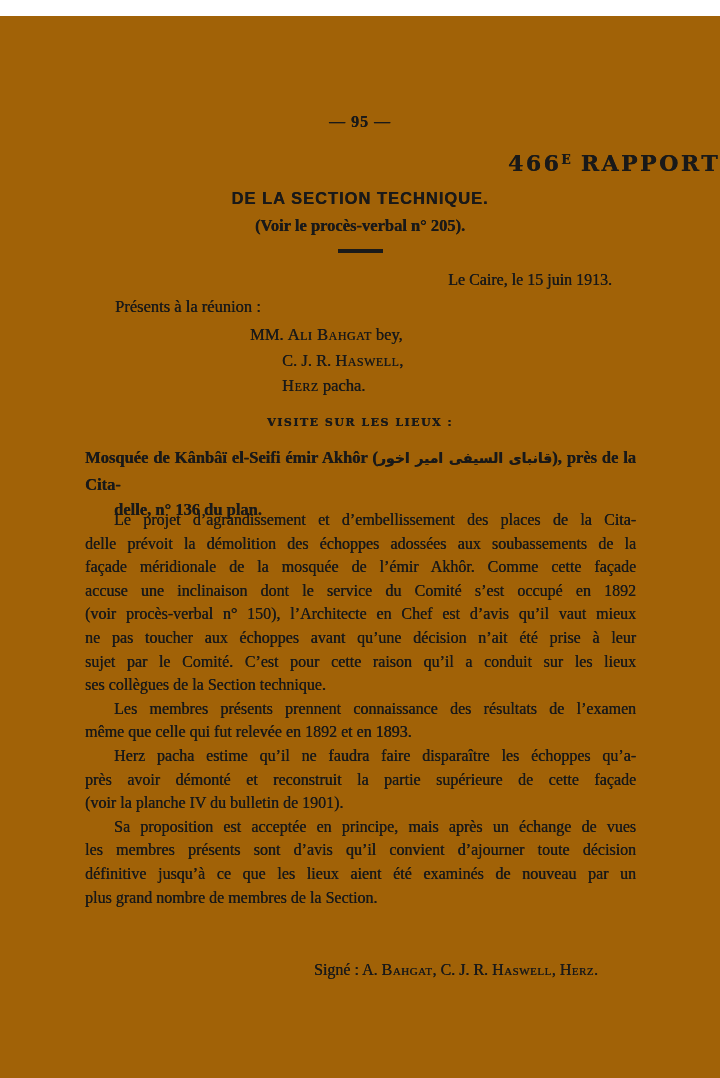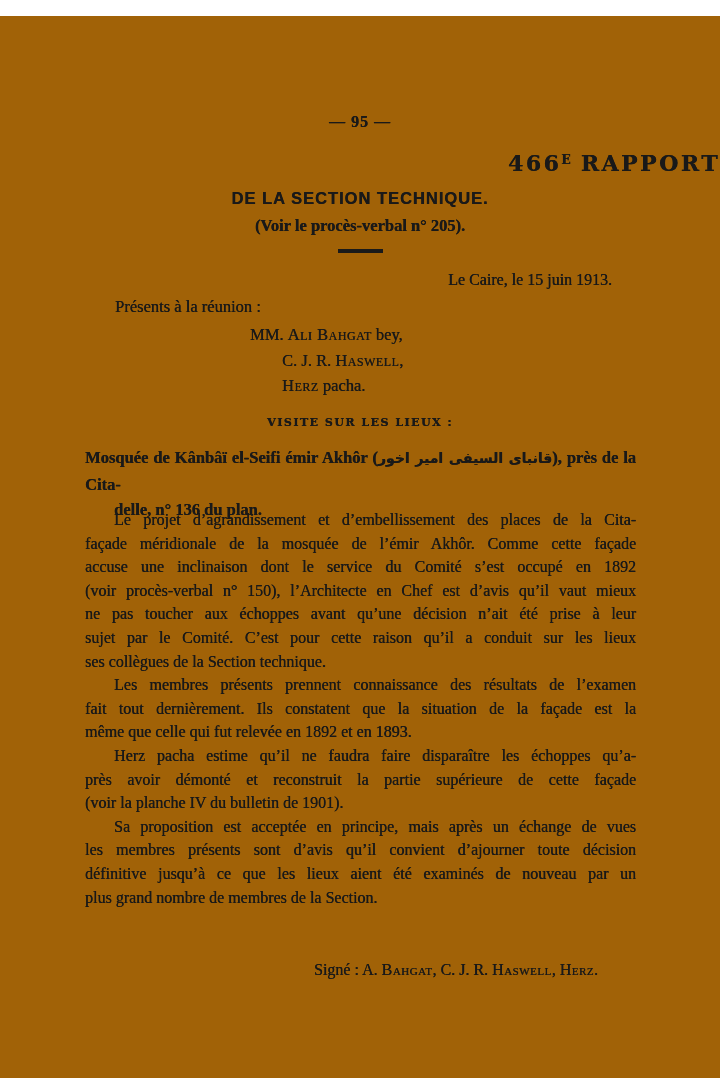--- a/index.html
+++ b/index.html
@@ -64,30 +64,30 @@
   <div class="abs center visite">VISITE SUR LES LIEUX :</div>
 
   <div class="abs subject">
     <div class="l1"><span>Mosquée de Kânbâï el-Seifi émir Akhôr (</span><span class="arabic" dir="rtl">قانباى السيفى امير اخور</span><span>), près de la Cita-</span></div>
     <div class="l2">delle, n° 136 du plan.</div>
   </div>
 
   <div class="abs bodytext">
     <div>
         <div class="tline find">Le projet d’agrandissement et d’embellissement des places de la Cita-</div>
+        <div class="tline">delle prévoit la démolition des échoppes adossées aux soubassements de la</div>
         <div class="tline">façade méridionale de la mosquée de l’émir Akhôr. Comme cette façade</div>
         <div class="tline">accuse une inclinaison dont le service du Comité s’est occupé en 1892</div>
         <div class="tline">(voir procès-verbal n° 150), l’Architecte en Chef est d’avis qu’il vaut mieux</div>
         <div class="tline">ne pas toucher aux échoppes avant qu’une décision n’ait été prise à leur</div>
         <div class="tline">sujet par le Comité. C’est pour cette raison qu’il a conduit sur les lieux</div>
         <div class="tline last">ses collègues de la Section technique.</div>
       </div>
     <div>
         <div class="tline find">Les membres présents prennent connaissance des résultats de l’examen</div>
-        <div class="tline">fait tout dernièrement. Ils constatent que la situation de la façade est la</div>
         <div class="tline last">même que celle qui fut relevée en 1892 et en 1893.</div>
       </div>
     <div>
         <div class="tline find">Herz pacha estime qu’il ne faudra faire disparaître les échoppes qu’a-</div>
         <div class="tline">près avoir démonté et reconstruit la partie supérieure de cette façade</div>
         <div class="tline last">(voir la planche IV du bulletin de 1901).</div>
       </div>
     <div>
         <div class="tline find">Sa proposition est acceptée en principe, mais après un échange de vues</div>
         <div class="tline">les membres présents sont d’avis qu’il convient d’ajourner toute décision</div>

